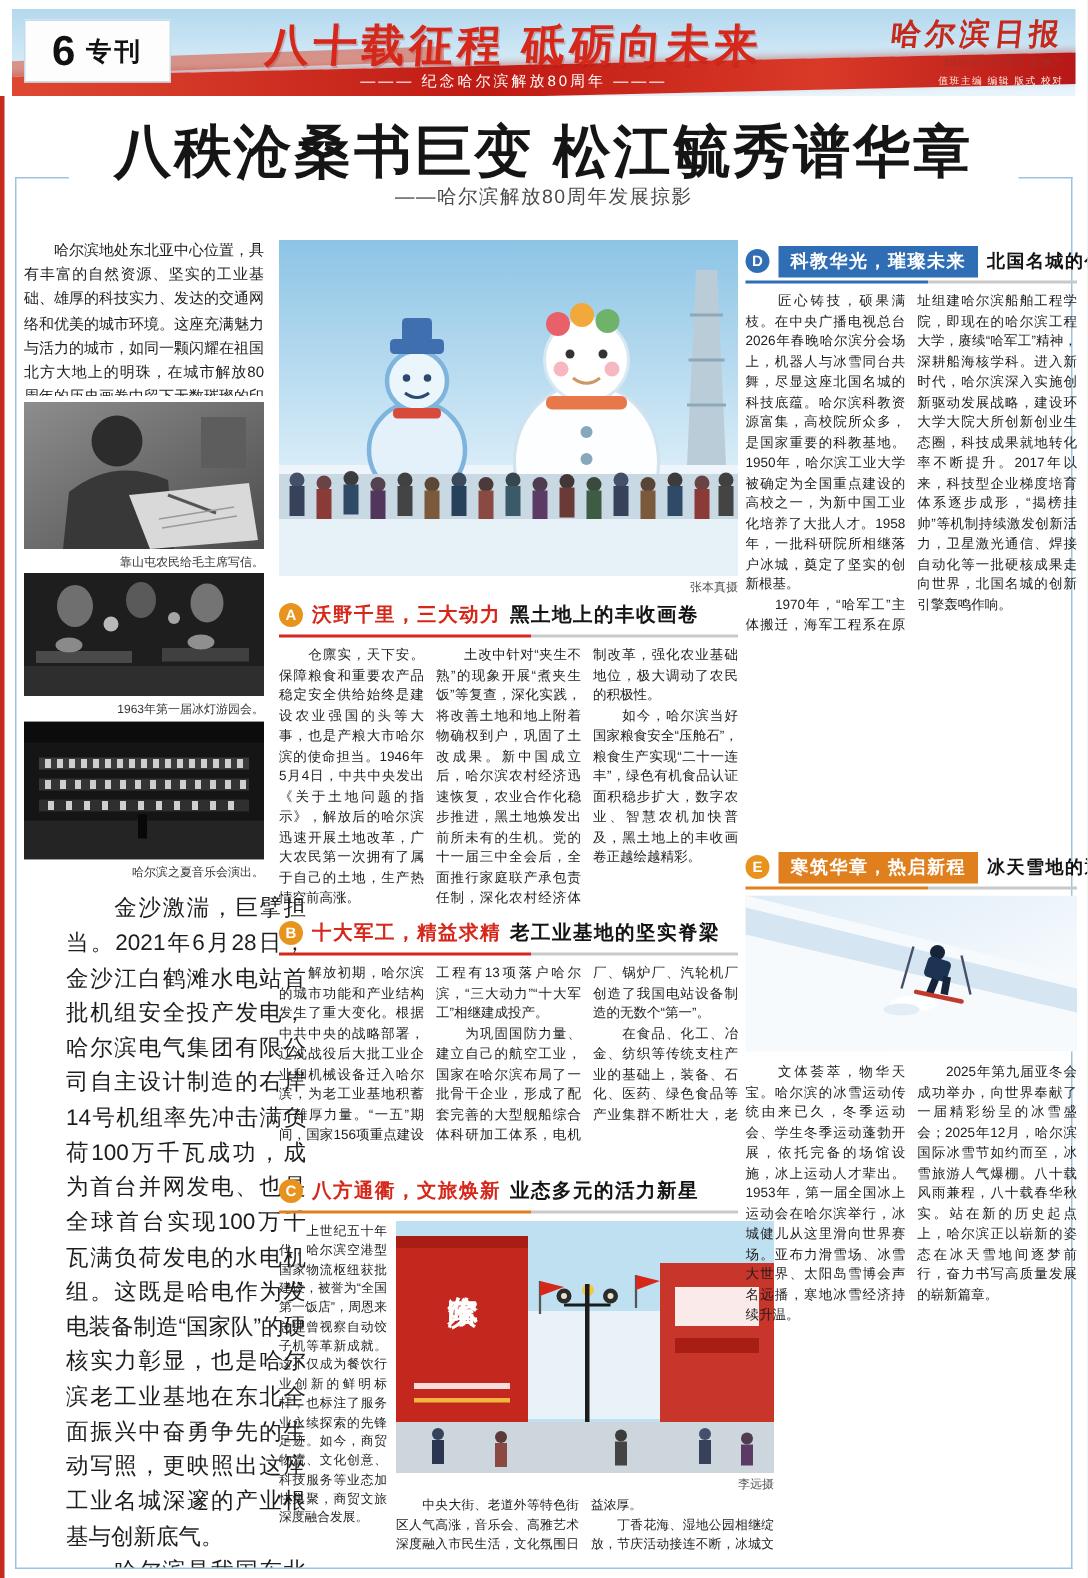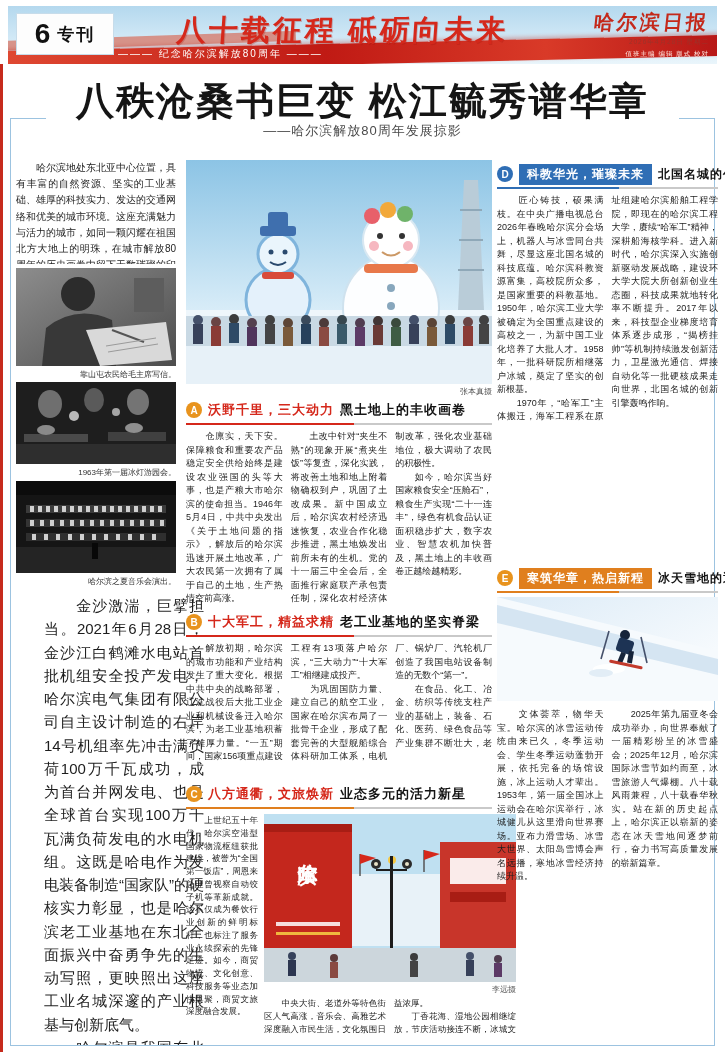--- a/index.html
+++ b/index.html
@@ -11,21 +11,21 @@
   #banner .ribbon{position:absolute;left:-12px;right:-12px;top:37px;height:21px;
         background:linear-gradient(90deg,#e04a33 0%,#c01a14 45%,#d93a28 75%,#b51515 100%);
         transform:rotate(-1.3deg);box-shadow:0 -2px 4px rgba(180,30,20,.35);}
   #banner .ribbon2{position:absolute;left:-12px;width:300px;top:30px;height:10px;background:#d94a30;opacity:.55;transform:rotate(-2deg);}
   .page-box{position:absolute;left:8px;top:7px;width:96px;height:40px;background:#fdfdfd;border:1px solid #c7dcea;
         display:flex;align-items:center;justify-content:center;gap:7px;}
   .page-num{font-size:28px;font-weight:900;color:#111;line-height:1;}
   .page-sec{font-size:17px;font-weight:700;color:#111;letter-spacing:2px;}
   .slogan{position:absolute;left:110px;right:150px;top:5px;text-align:center;font-size:29px;font-weight:900;
         color:#d5281b;letter-spacing:3px;transform:skewX(-4deg);text-shadow:1px 1px 0 rgba(160,20,10,.25);white-space:nowrap;}
-  .sub-slogan{position:absolute;left:110px;right:150px;top:41px;font-size:10px;color:#fff;letter-spacing:2px;}
+  .sub-slogan{position:absolute;left:110px;right:150px;top:41px;text-align:center;font-size:10px;color:#fff;letter-spacing:2px;}
   .masthead{position:absolute;right:8px;top:3px;width:140px;text-align:right;}
   .mast-title{font-family:"DejaVu Serif","Liberation Serif",serif;font-size:20px;font-weight:900;color:#c4291b;
         letter-spacing:3px;transform:skewX(-6deg);}
   .mast-date{font-size:6.5px;color:#9c332a;margin-top:2px;letter-spacing:1px;}
   .mast-credits{position:absolute;right:8px;top:44px;font-size:6.5px;color:#ffe9e2;letter-spacing:1px;}
   
   .headline{left:0;top:76px;width:725px;text-align:center;font-size:38px;font-weight:900;color:#151515;letter-spacing:2px;}
   .subhead{left:0;top:122px;width:725px;text-align:center;font-size:13px;color:#4a4a4a;letter-spacing:1px;}
   .byline{left:0;top:141px;width:725px;text-align:center;font-size:7.5px;color:#777;}
   

